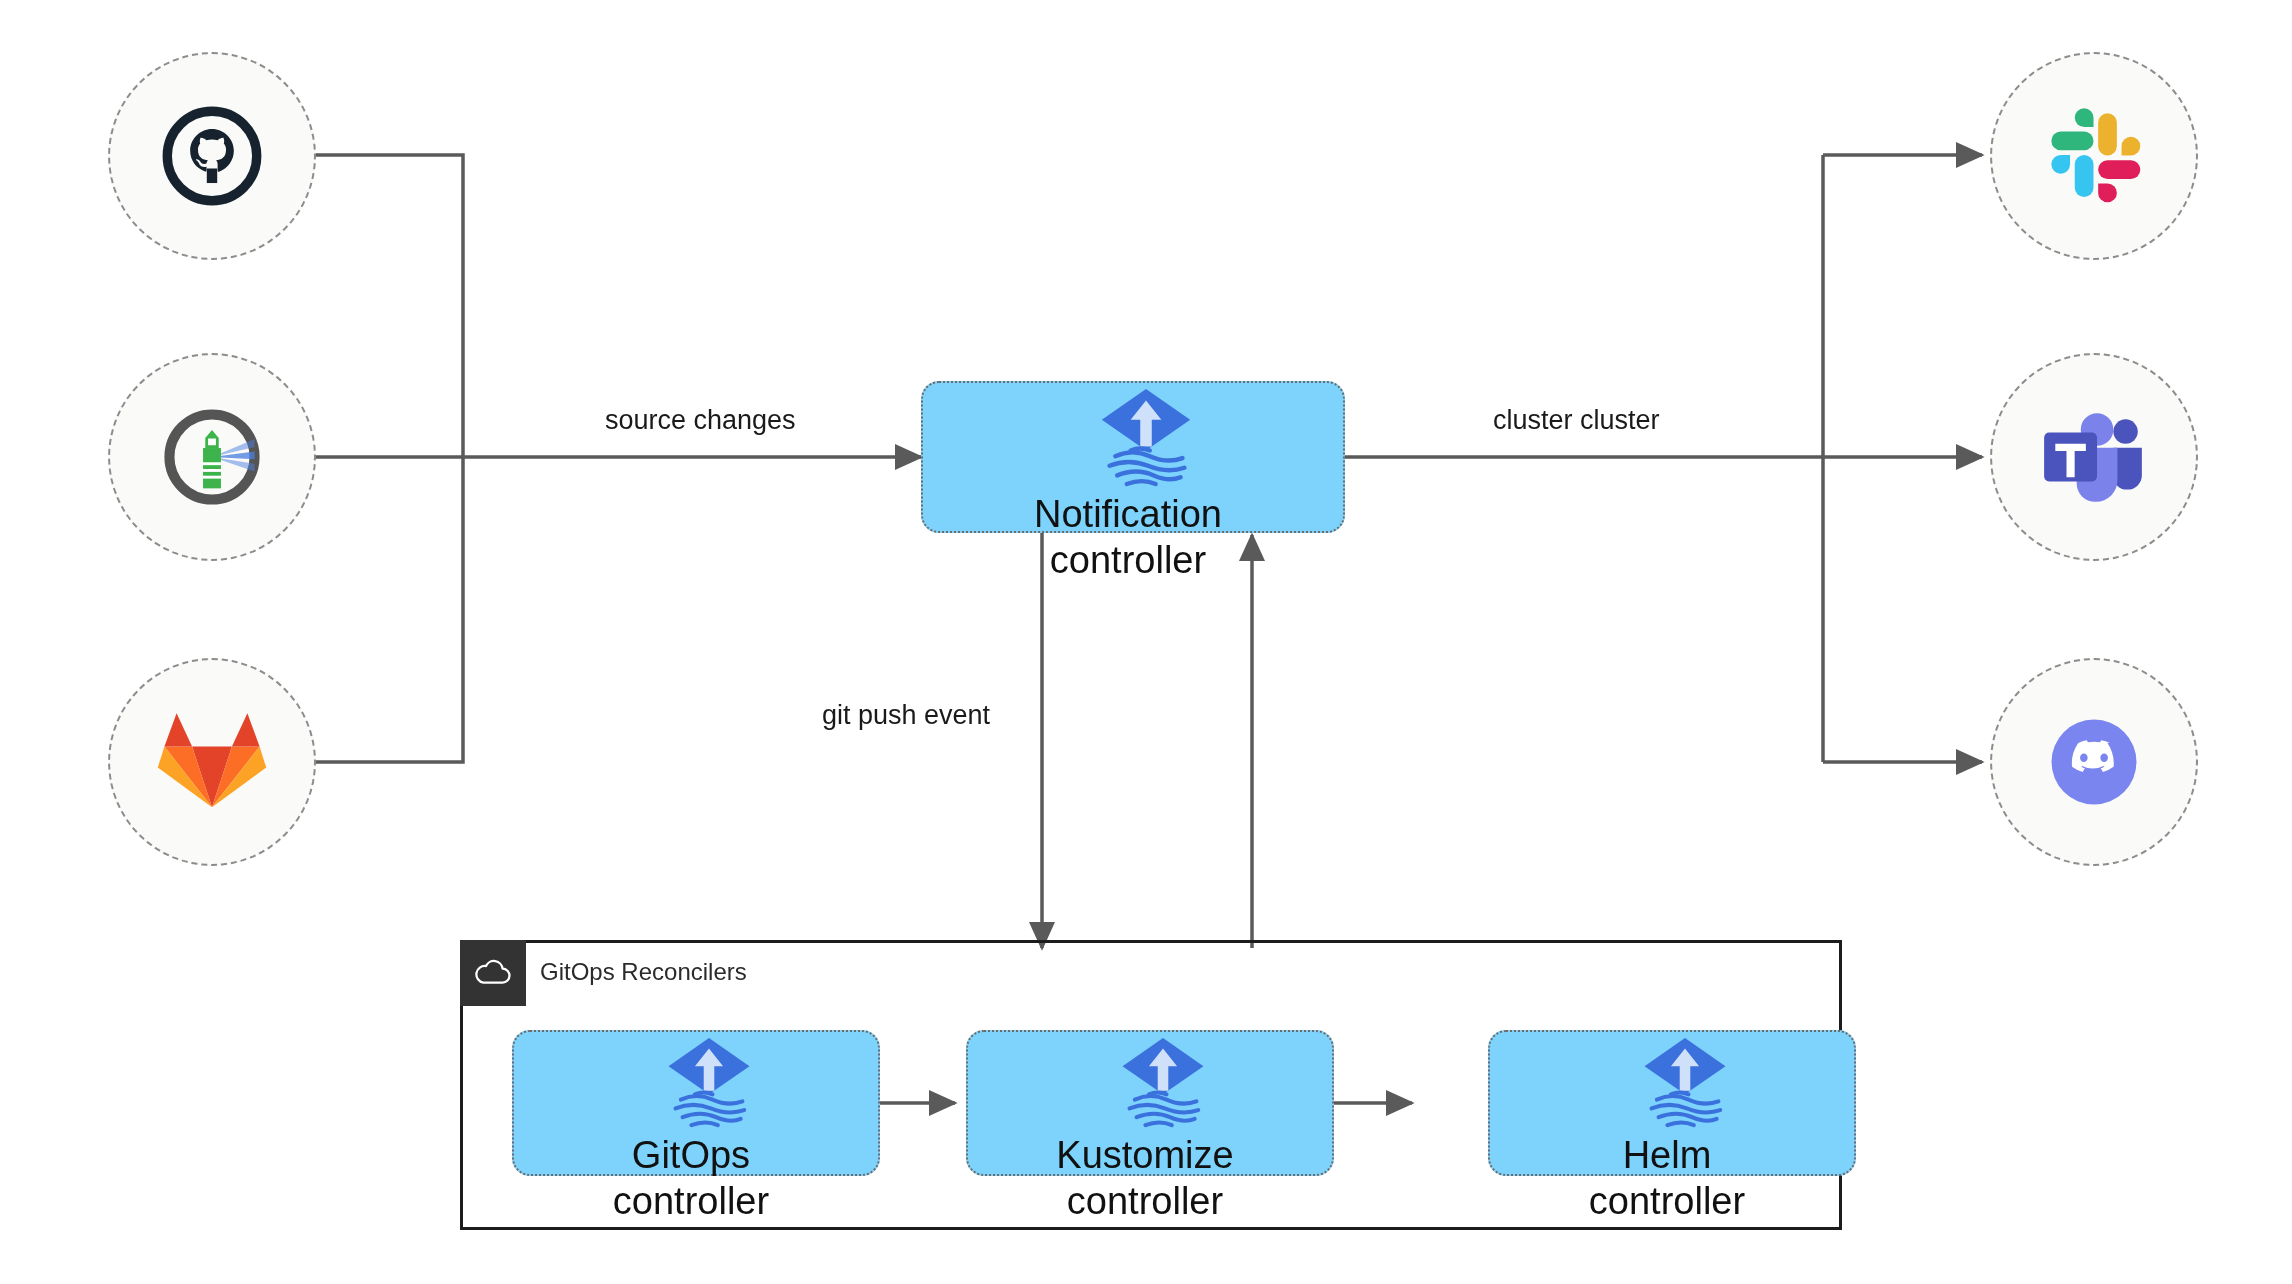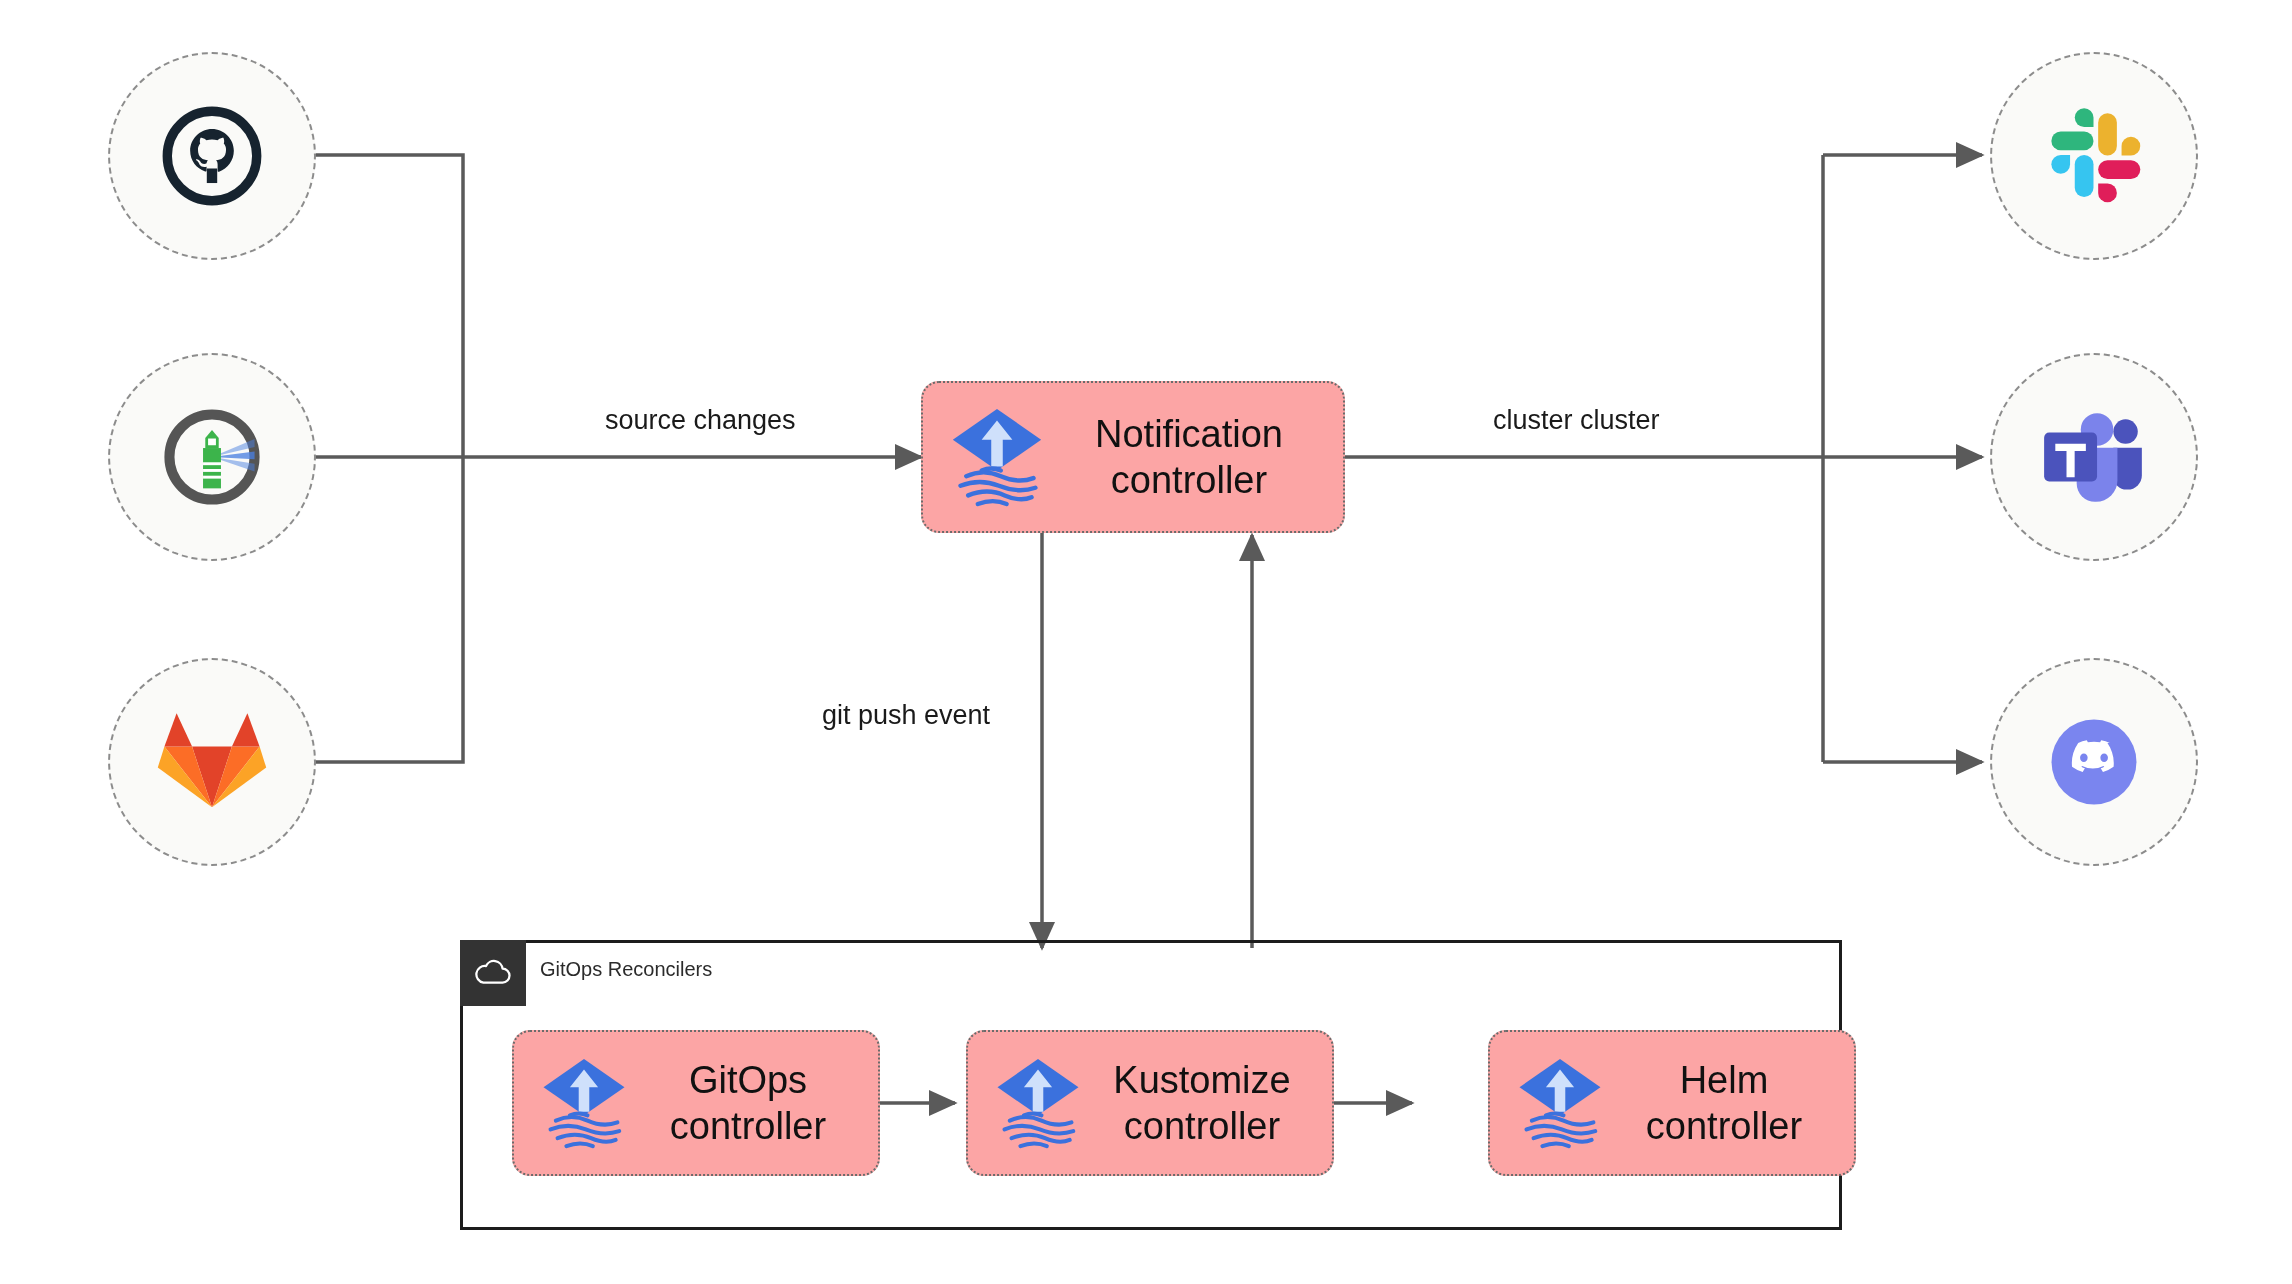--- a/index.html
+++ b/index.html
@@ -36,27 +36,28 @@
     align-items: center;
     justify-content: center;
     box-sizing: border-box;
   }
   .node-circle .logo {
     display: block;
   }
   
   .ctrl-box {
     position: absolute;
-    background: #fca5a5;
+    background: #7dd3fc;
     border: 2.5px dotted #6b6b6b;
     border-radius: 18px;
     box-sizing: border-box;
     display: flex;
     align-items: center;
-    justify-content: center;
+    justify-content: flex-start;
+    flex-direction: column;
   }
   .ctrl-box .flux-logo {
     flex: 0 0 auto;
     margin-left: 26px;
   }
   .ctrl-box .ctrl-label {
     flex: 1 1 auto;
     text-align: center;
     color: #111111;
     line-height: 1.22;
@@ -74,21 +75,21 @@
   #gitops-header-icon {
     position: absolute;
     background: #333333;
     display: flex;
     align-items: center;
     justify-content: center;
     box-sizing: border-box;
   }
   #gitops-title {
     position: absolute;
-    font-size: 20px;
+    font-size: 24px;
     color: #2b2b2b;
     white-space: nowrap;
   }
   
   .edge-label {
     position: absolute;
     font-size: 27px;
     color: #1a1a1a;
     white-space: nowrap;
     background: #ffffff;

